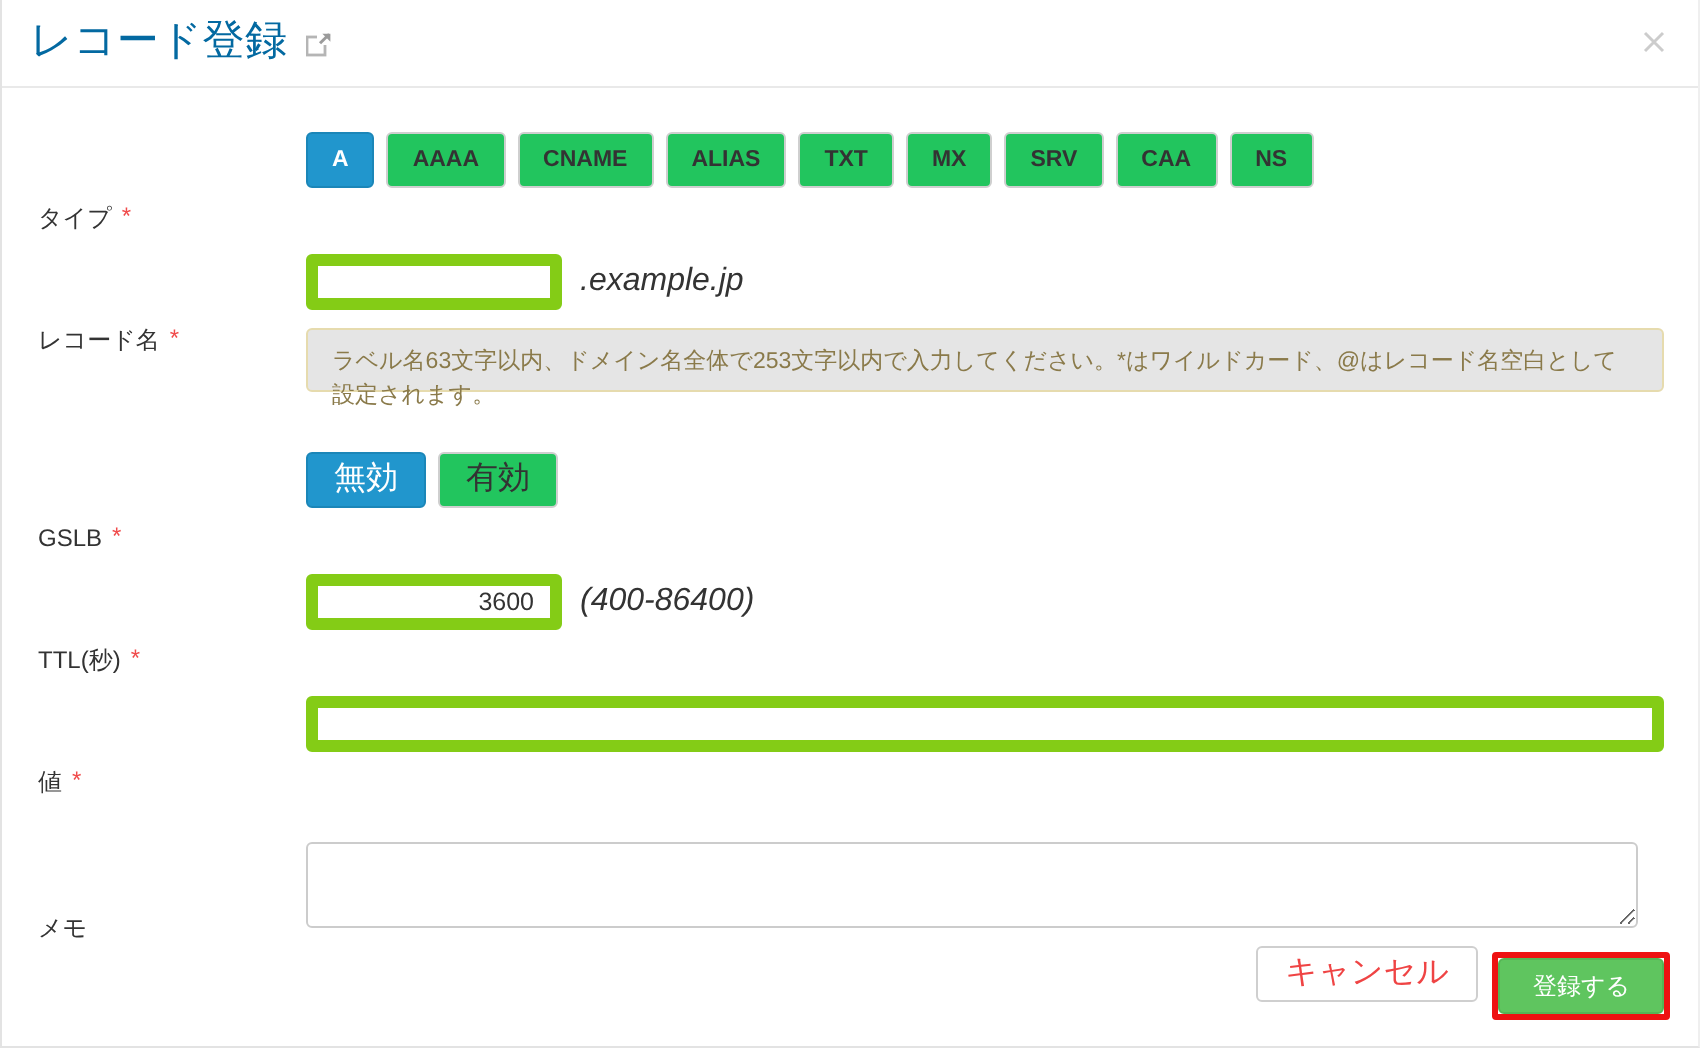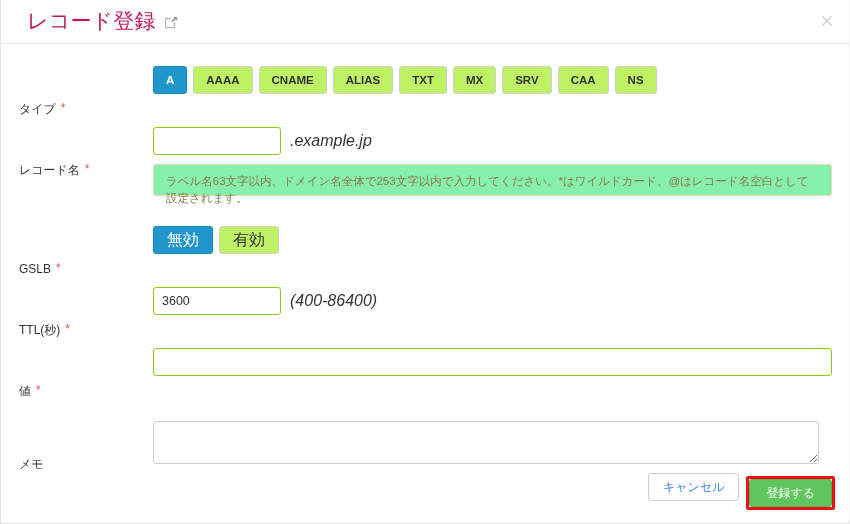--- a/index.html
+++ b/index.html
@@ -32,25 +32,24 @@
     height: 44px;
     box-sizing: border-box;
     border-bottom: 1px solid #e9e9e9;
     padding: 0 14px;
     display: flex;
     align-items: center;
   }
   .modal-title {
     font-size: 21px;
     font-weight: 400;
-    color: #be185d;
+    color: #0369a1;
     letter-spacing: 0.2px;
     line-height: 1;
     padding-bottom: 2px;
-    margin-left: 12px;
   }
   .ext-link-icon {
     display: inline-block;
     margin-left: 9px;
     width: 13px;
     height: 13px;
     position: relative;
     top: 1px;
   }
   .ext-link-icon svg { display: block; }
@@ -100,21 +99,21 @@
   
   .btn-group {
     display: flex;
     gap: 6px;
   }
   .seg-btn {
     min-width: 26px;
     height: 28px;
     padding: 0 12px;
     box-sizing: border-box;
-    background: #bef264;
+    background: #22c55e;
     border: 1px solid #cfcfcf;
     border-radius: 3px;
     font-family: "Liberation Sans", sans-serif;
     font-size: 11.5px;
     font-weight: bold;
     color: #333333;
     line-height: 26px;
     text-align: center;
     cursor: pointer;
     white-space: nowrap;
@@ -128,27 +127,28 @@
     font-weight: normal;
     font-size: 16px;
     padding: 0 13px;
   }
 
   
   .txt-input {
     box-sizing: border-box;
     height: 28px;
     padding: 4px 8px;
-    border: 1px solid #84cc16;
+    border: 6px solid #84cc16;
     border-radius: 3px;
     background: #ffffff;
     font-family: "Liberation Sans", sans-serif;
     font-size: 12.5px;
     color: #333333;
     outline: none;
+    text-align: right;
   }
   .txt-input.small { width: 128px; }
   .txt-input.full  { width: 679px; }
   .inline-row {
     display: flex;
     align-items: center;
   }
   .suffix-text {
     margin-left: 9px;
     font-size: 16px;
@@ -168,21 +168,21 @@
     font-size: 12.5px;
     color: #333333;
     resize: vertical;
     outline: none;
     display: block;
   }
 
   
   .notice {
     box-sizing: border-box;
-    background: #86efac;
+    background: #e5e5e5;
     border: 1px solid #e6dbae;
     border-radius: 3px;
     color: #8a7a4a;
     font-size: 11.5px;
     line-height: 1.5;
     padding: 9px 12px;
   }
   .notice.wide  { width: 679px; height: 32px; padding: 8px 12px; }
   .notice.value { width: 679px; height: 37px; padding: 11px 12px; }
 
@@ -203,22 +203,22 @@
     gap: 0;
   }
   .btn-cancel {
     box-sizing: border-box;
     height: 28px;
     padding: 0 14px;
     background: #ffffff;
     border: 1px solid #cfcfcf;
     border-radius: 3px;
     font-family: "Liberation Sans", sans-serif;
-    font-size: 12px;
-    color: #3b82f6;
+    font-size: 16px;
+    color: #ef4444;
     line-height: 26px;
     cursor: pointer;
     white-space: nowrap;
   }
   .submit-wrap {
     margin-left: 7px;
     border: 3px solid #ee1111;
     border-radius: 2px;
     padding: 0;
     line-height: 0;

